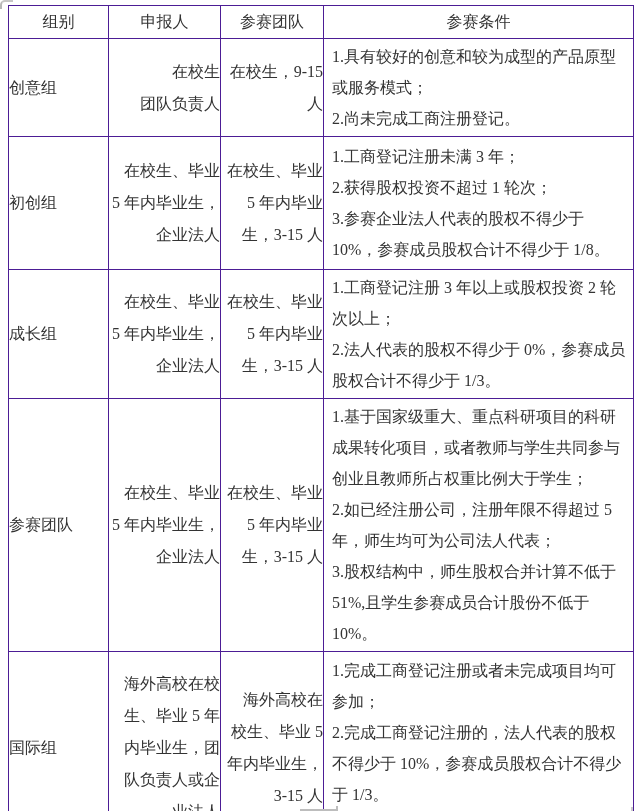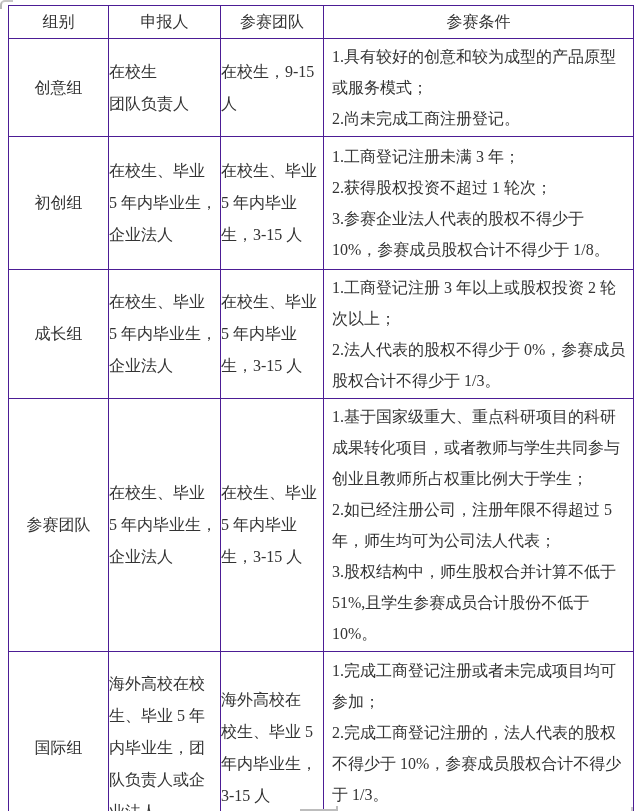--- a/index.html
+++ b/index.html
@@ -76,25 +76,25 @@
   .groups thead tr { height: 33px; }
   .groups th {
     text-align: center;
     line-height: 20px;
   }
   .col-group   { width: 100px; }
   .col-applicant { width: 112px; }
   .col-team    { width: 103px; }
   .col-cond    { width: 310px; }
   td.c-group {
-    text-align: center;
+    text-align: left;
     white-space: pre;
   }
   td.c-applicant, td.c-team {
-    text-align: left;
+    text-align: right;
     white-space: pre;
     margin-left: 28px;
   }
   td.c-cond {
     text-align: left;
     white-space: pre-line;
     padding: 2px 6px 2px 8px;
     line-height: 31px;
   }
   tr.r-0 { height: 97px; }

